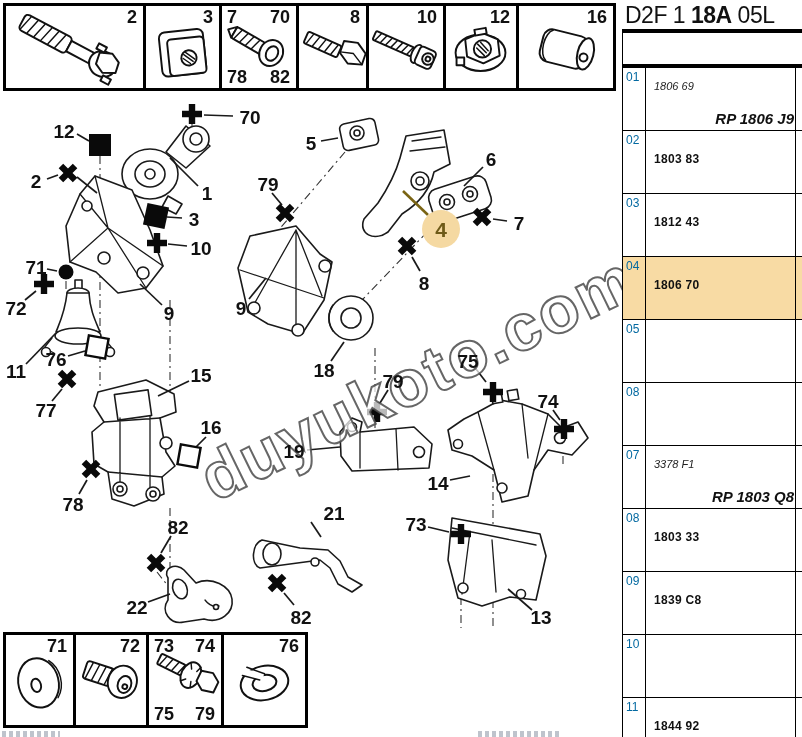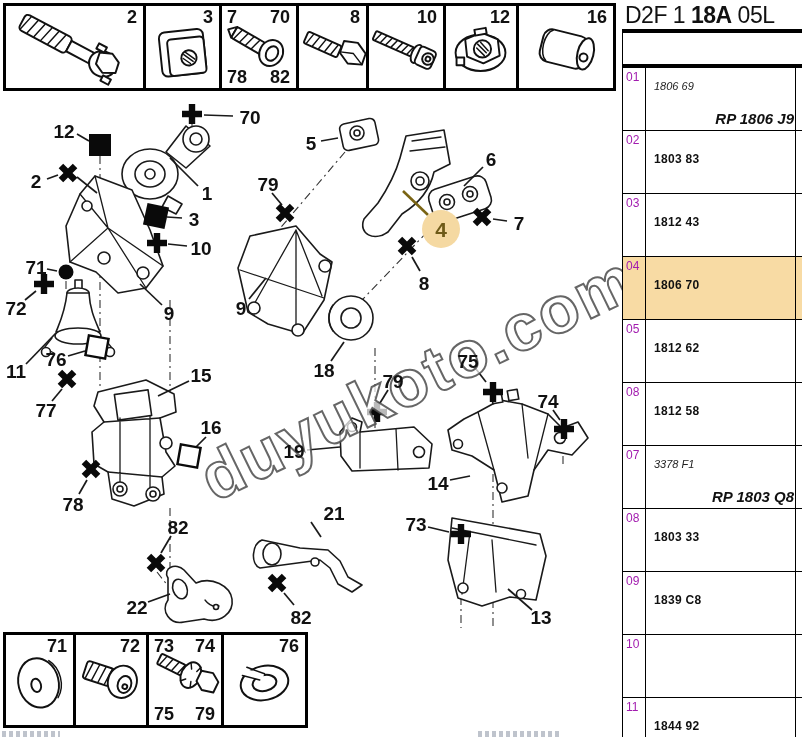--- a/index.html
+++ b/index.html
@@ -40,21 +40,21 @@
   
   #table-panel{position:absolute;left:622px;top:0;width:180px;height:701px;background:#fff;z-index:5;}
   #table-header{position:absolute;left:3px;top:2px;font-size:23px;letter-spacing:-0.5px;white-space:nowrap;}
   #table-header .b{font-weight:bold;}
   #header-band{position:absolute;left:0;top:29px;width:180px;height:39px;box-sizing:border-box;
                border-top:4px solid #000;border-bottom:4px solid #000;border-left:1px solid #000;}
   #table-rows{position:absolute;left:0;top:68px;width:180px;border-left:1px solid #000;}
   .trow{position:relative;height:63px;box-sizing:border-box;border-bottom:1px solid #000;display:flex;}
   .trow.hl{background:#F8DBA4;}
   .ncell{width:23px;box-sizing:border-box;border-right:1px solid #000;flex:none;}
-  .rnum{display:block;font-size:12px;color:#a21caf;padding:2px 0 0 3px;}
+  .rnum{display:block;font-size:12px;color:#0369a1;padding:2px 0 0 3px;}
   .ccell{position:relative;flex:1;}
   .pmain{position:absolute;left:8px;top:21px;font-size:12px;font-weight:bold;letter-spacing:0.3px;}
   .pital{position:absolute;left:8px;top:12px;font-size:11px;font-style:italic;color:#222;}
   .prp{position:absolute;right:9px;bottom:3px;font-size:15px;font-weight:bold;font-style:italic;white-space:nowrap;}
   #col-divider{position:absolute;left:173px;top:68px;width:1px;height:669px;background:#000;}
   
   .clipped{position:absolute;height:6px;bottom:0;opacity:0.55;z-index:6;
            background:repeating-linear-gradient(90deg,#8a93a3 0 4px,transparent 4px 7px);}
   #clip-left{left:2px;width:58px;}
   #clip-right{left:478px;width:82px;}
@@ -450,30 +450,24 @@
             <span class="rnum">04</span>
           </div>
           <div class="ccell">
             <span class="pmain">1806 70</span>
           </div>
         </div>
         <div class="trow">
           <div class="ncell">
             <span class="rnum">05</span>
           </div>
-          <div class="ccell">
-            <span class="pmain">1812 62</span>
-          </div>
         </div>
         <div class="trow">
           <div class="ncell">
             <span class="rnum">08</span>
-          </div>
-          <div class="ccell">
-            <span class="pmain">1812 58</span>
           </div>
         </div>
         <div class="trow">
           <div class="ncell">
             <span class="rnum">07</span>
           </div>
           <div class="ccell">
             <span class="pital">3378 F1</span>
             <span class="prp">RP 1803 Q8</span>
           </div>

